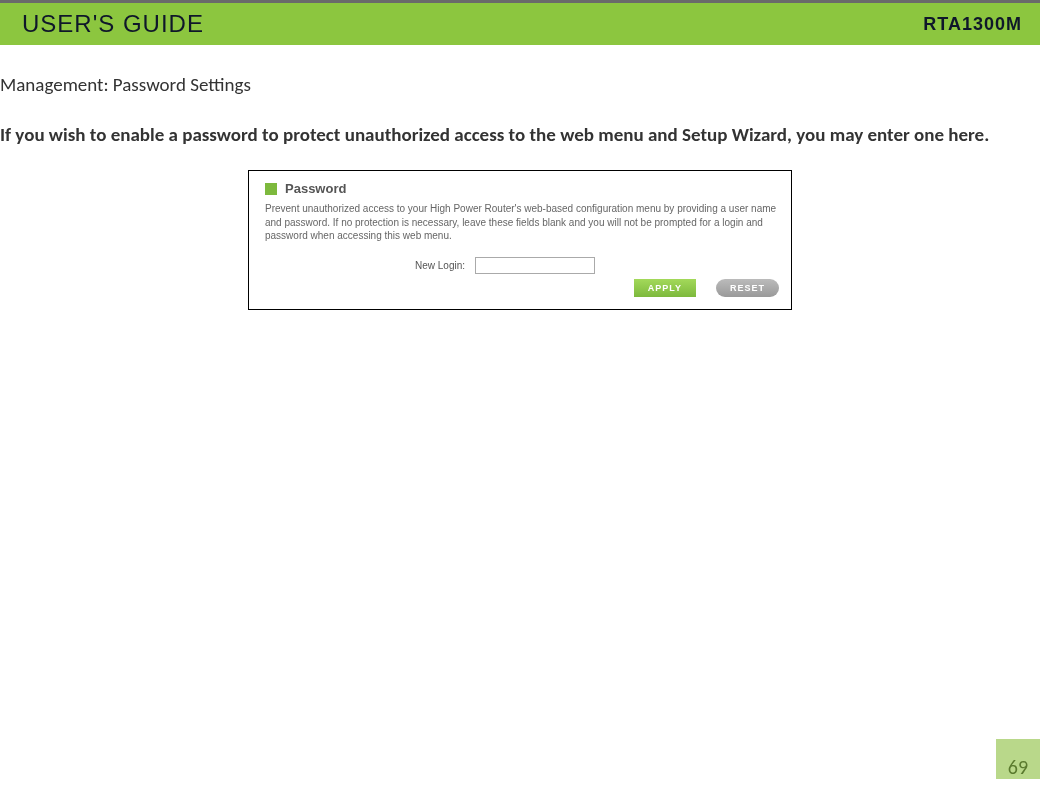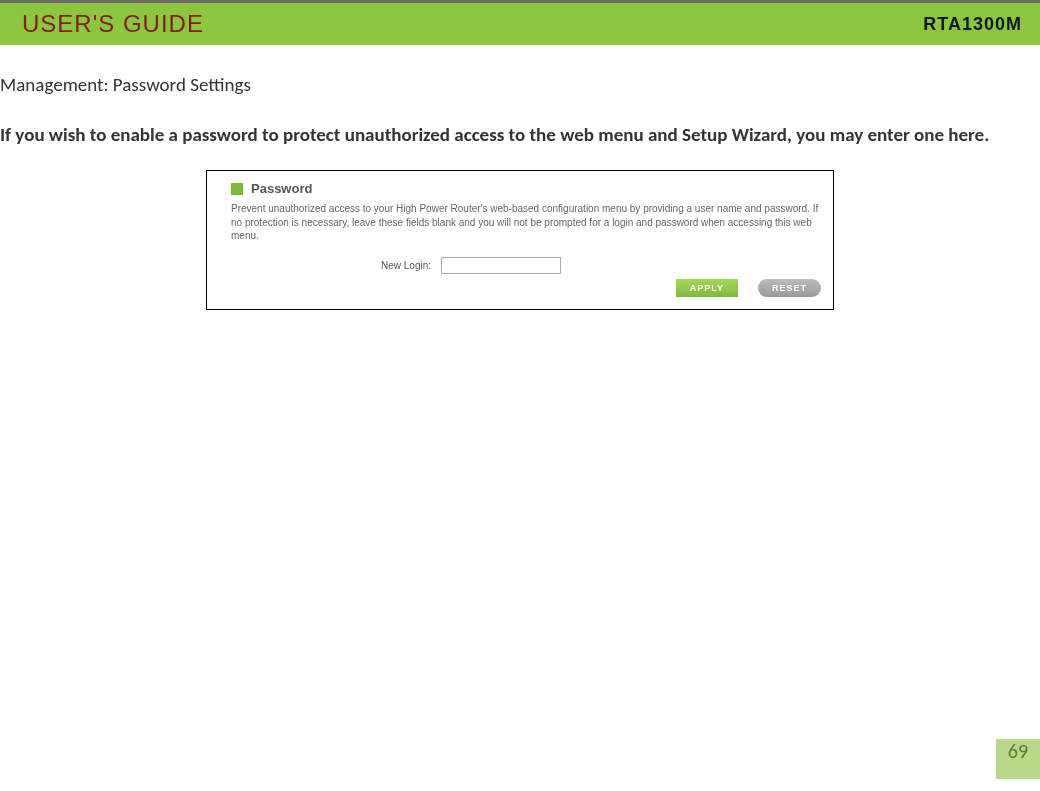--- a/index.html
+++ b/index.html
@@ -21,21 +21,21 @@
       align-items: center;
       justify-content: space-between;
       padding: 0 18px 0 22px;
       border-top: 3px solid #6a6a6a;
     }
     .header-left {
       display: flex;
       align-items: baseline;
     }
     .header-title {
-      color: #7f1d1d;
+      color: #0f172a;
       font-size: 24px;
       font-weight: 400;
       letter-spacing: 1px;
       font-family: Arial, sans-serif;
       text-align: right;
     }
     .header-model {
       color: #0f172a;
       font-size: 18px;
       font-weight: bold;
@@ -59,22 +59,22 @@
       margin-bottom: 20px;
       font-weight: bold;
     }
     .panel-wrapper {
       display: flex;
       justify-content: center;
       margin-top: 6px;
     }
     .panel {
       border: 1px solid #000;
-      width: 628px;
-      padding: 10px 12px 12px 24px;
+      width: 544px;
+      padding: 10px 12px 12px 16px;
       background: #ffffff;
     }
     .panel-header {
       display: flex;
       align-items: center;
       margin-bottom: 6px;
     }
     .panel-square {
       width: 12px;
       height: 12px;
@@ -135,21 +135,21 @@
       border-radius: 9px;
     }
     .page-number-box {
       position: absolute;
       right: 0;
       bottom: 12px;
       background: #b9d88a;
       width: 44px;
       height: 40px;
       display: flex;
-      align-items: flex-start;
+      align-items: flex-end;
       justify-content: center;
     }
     .page-number {
       color: #5a7a2e;
       font-size: 20px;
     }
   </style>
 </head>
 <body>
 

